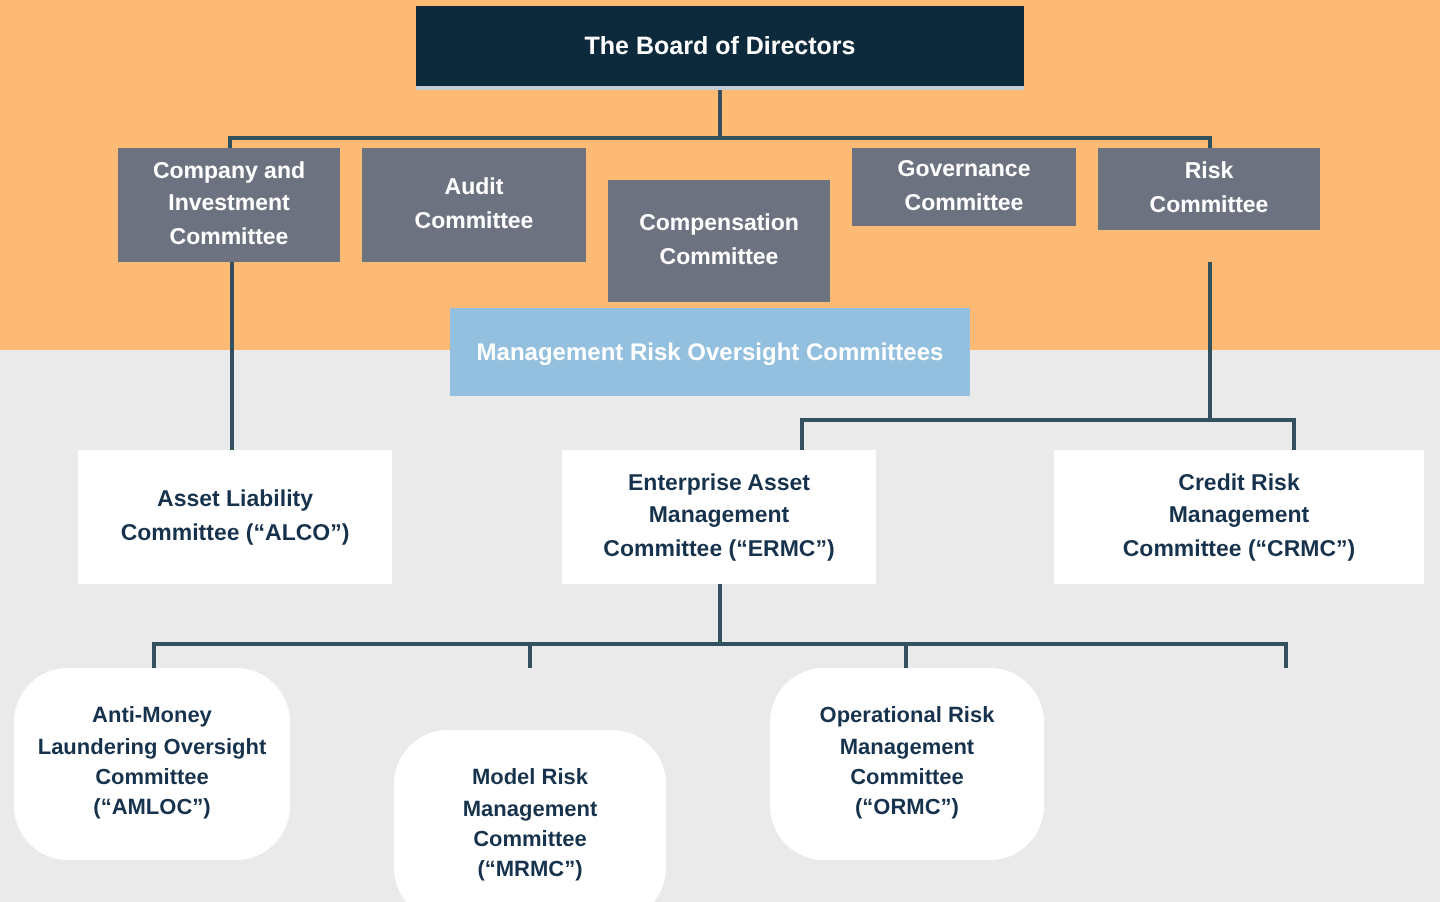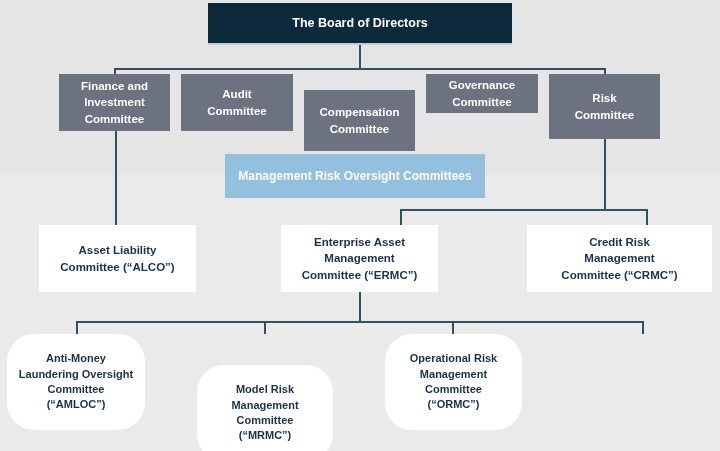--- a/index.html
+++ b/index.html
@@ -8,21 +8,21 @@
     --banner:#92c0de;
     --band-background:#eaeaeb;
     --connector:#33505f;
     --text-on-dark:#ffffff;
     --text-navy:#17324c;
   }
   html,body{margin:0;padding:0;}
   .canvas{
     position:relative;
     width:720px;height:451px;
-    background:#e5e5e5;
+    background:#fdba74;
     overflow:hidden;
     font-family:"Liberation Sans", sans-serif;
   }
   .gray-band{
     position:absolute;left:0;top:175px;width:720px;height:276px;
     background:var(--band-background);
   }
   .line{position:absolute;background:var(--connector);}
   .box{
     position:absolute;
@@ -70,30 +70,30 @@
   <div class="line" style="left:646px;top:209px;width:2px;height:16px;"></div>
   <div class="line" style="left:359px;top:292px;width:2px;height:31px;"></div>
   <div class="line" style="left:76px;top:321px;width:568px;height:2px;"></div>
   <div class="line" style="left:76px;top:321px;width:2px;height:13px;"></div>
   <div class="line" style="left:264px;top:321px;width:2px;height:13px;"></div>
   <div class="line" style="left:452px;top:321px;width:2px;height:13px;"></div>
   <div class="line" style="left:642px;top:321px;width:2px;height:13px;"></div>
 
   <div class="box navy" style="left:208px;top:3px;width:304px;height:40px;">The Board of Directors</div>
 
-  <div class="box slate" style="left:59px;top:74px;width:111px;height:57px;">Finance and
+  <div class="box slate" style="left:59px;top:74px;width:111px;height:57px;">Company and
 Investment
 Committee</div>
   <div class="box slate" style="left:181px;top:74px;width:112px;height:57px;">Audit
 Committee</div>
   <div class="box slate" style="left:304px;top:90px;width:111px;height:61px;">Compensation
 Committee</div>
   <div class="box slate" style="left:426px;top:74px;width:112px;height:39px;">Governance
 Committee</div>
-  <div class="box slate" style="left:549px;top:74px;width:111px;height:65px;">Risk
+  <div class="box slate" style="left:549px;top:74px;width:111px;height:41px;">Risk
 Committee</div>
 
   <div class="box banner" style="left:225px;top:154px;width:260px;height:44px;">Management Risk Oversight Committees</div>
 
   <div class="box white" style="left:39px;top:225px;width:157px;height:67px;">Asset Liability
 Committee (“ALCO”)</div>
   <div class="box white" style="left:281px;top:225px;width:157px;height:67px;">Enterprise Asset
 Management
 Committee (“ERMC”)</div>
   <div class="box white" style="left:527px;top:225px;width:185px;height:67px;">Credit Risk

